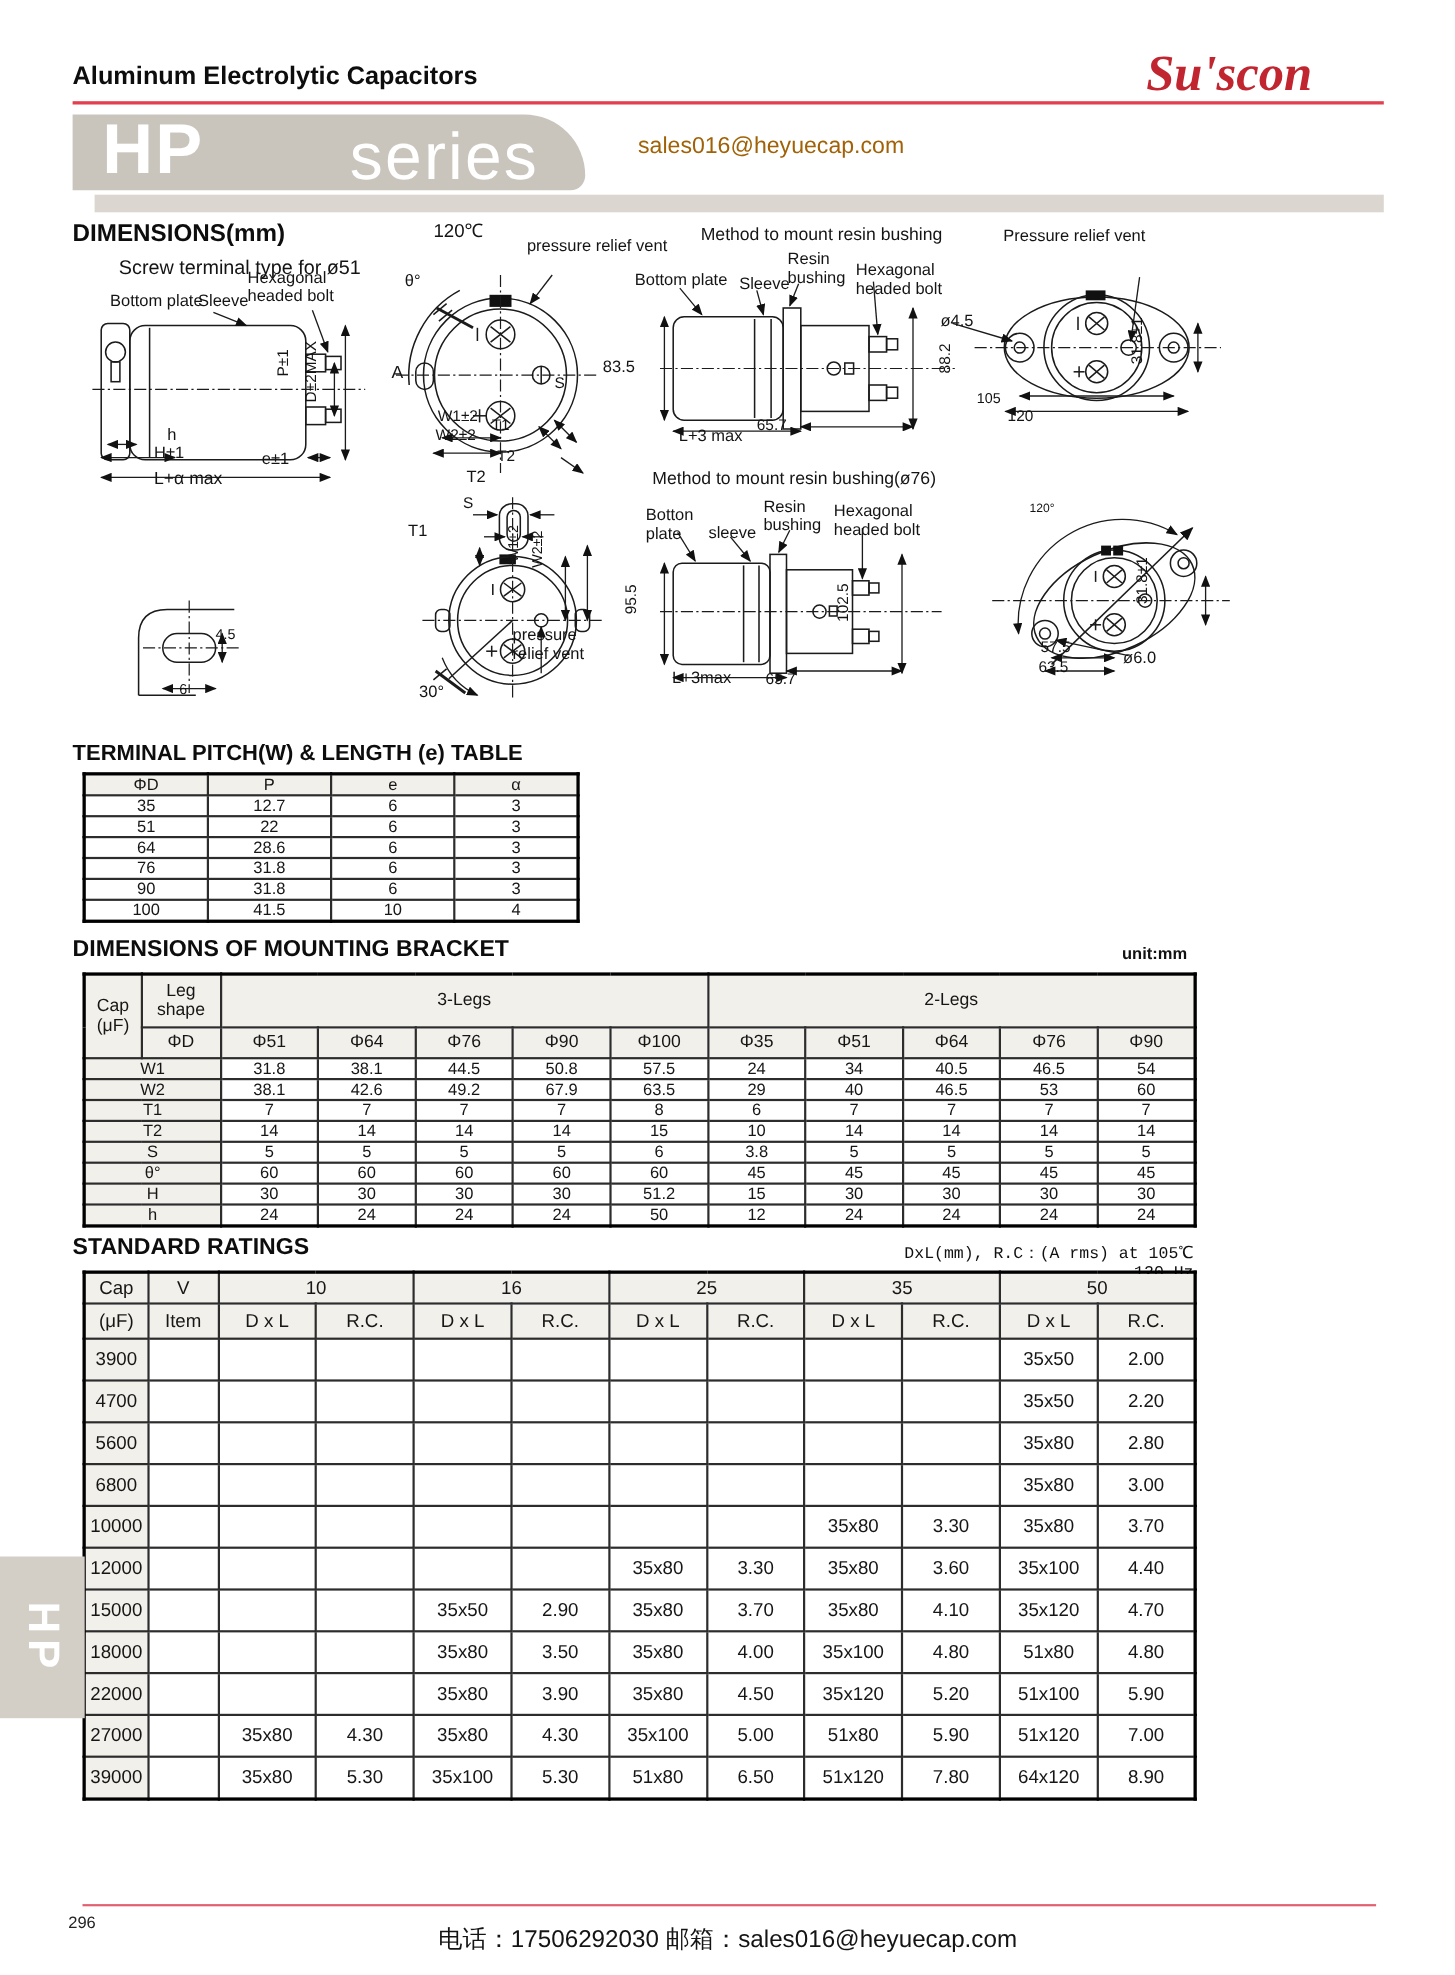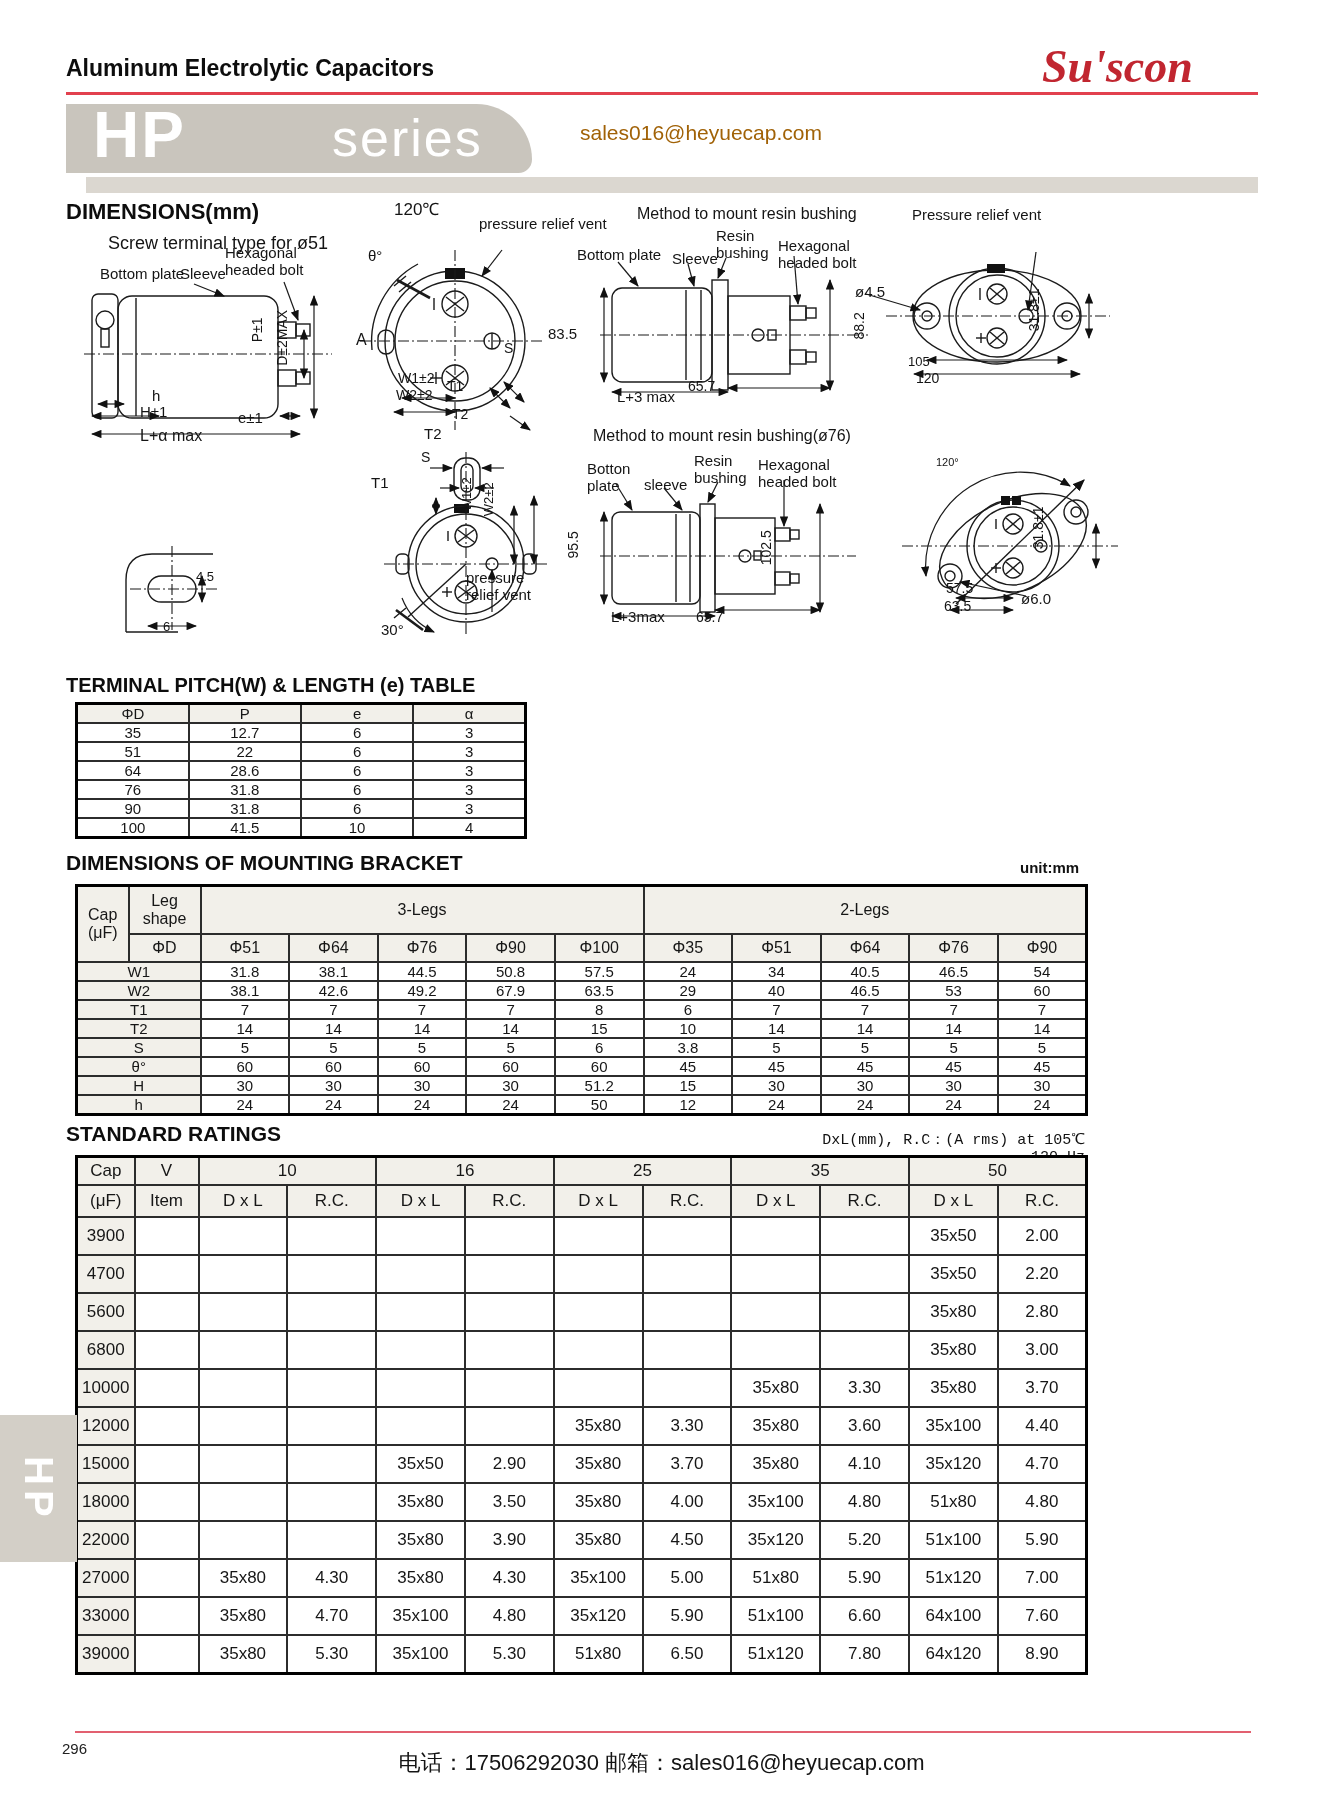--- a/index.html
+++ b/index.html
@@ -9,21 +9,21 @@
   .rot{transform:rotate(-90deg);transform-origin:center;white-space:nowrap;}
   
   .doc-title{position:absolute;left:66px;top:55px;font-size:23px;font-weight:bold;color:#0d0d0d;}
   .brand{position:absolute;left:1042px;top:40px;font-size:46px;font-weight:bold;font-style:italic;
          color:#c12630;font-family:"Liberation Serif",serif;}
   .redline{position:absolute;left:66px;top:92px;width:1192px;height:3px;background:#e2404e;}
   .banner{position:absolute;left:66px;top:104px;width:466px;height:69px;background:#c9c5bd;
           border-top-right-radius:58px;border-bottom-right-radius:14px;}
   .banner-strip{position:absolute;left:86px;top:177px;width:1172px;height:16px;background:#dbd7d0;}
   .hp-big{position:absolute;left:93px;top:98px;font-size:64px;font-weight:bold;color:#fff;letter-spacing:2px;}
-  .series-word{position:absolute;left:332px;top:108px;font-size:52px;color:#fff;letter-spacing:2px;}
+  .series-word{position:absolute;left:318px;top:108px;font-size:60px;color:#fff;letter-spacing:2px;}
   .banner-email{position:absolute;left:580px;top:121px;font-size:21px;color:#a16207;}
   .sec-title{position:absolute;font-size:22px;font-weight:bold;color:#0d0d0d;}
   
   .dtable{position:absolute;border-collapse:collapse;table-layout:fixed;border:3px solid #000;}
   .dtable td{border:2px solid #2c2c2c;text-align:center;vertical-align:middle;padding:0;
              font-size:15px;color:#161616;overflow:hidden;}
   .hd{background:#f2f0ea;}
   .pre{white-space:pre-line;}
   .t-term td{height:17px;}
   .t-brk tr.r1 td{height:46px;font-size:16px;}
@@ -301,21 +301,21 @@
   <div class="lbl" style="left:778px;top:238px;">Hexagonal
 headed bolt</div>
   <div class="lbl" style="left:548px;top:326px;">83.5</div>
   <div class="lbl rot" style="left:846px;top:318px;font-size:14px;">88.2</div>
   <div class="lbl" style="left:617px;top:389px;">L+3 max</div>
   <div class="lbl" style="left:688px;top:379px;font-size:14px;">65.7</div>
 
   <div class="lbl" style="left:912px;top:207px;">Pressure  relief vent</div>
   <div class="lbl" style="left:855px;top:284px;">ø4.5</div>
   <div class="lbl rot" style="left:1013px;top:302px;font-size:14px;">31.8±1</div>
-  <div class="lbl" style="left:908px;top:355px;font-size:13px;">105</div>
+  <div class="lbl" style="left:888px;top:355px;font-size:13px;">105</div>
   <div class="lbl" style="left:916px;top:371px;font-size:14px;">120</div>
 
   <div class="lbl" style="left:196px;top:570px;font-size:13px;">4.5</div>
   <div class="lbl" style="left:163px;top:620px;font-size:13px;">6</div>
 
   <div class="lbl" style="left:424px;top:426px;">T2</div>
   <div class="lbl" style="left:421px;top:450px;font-size:14px;">S</div>
   <div class="lbl" style="left:371px;top:475px;">T1</div>
   <div class="lbl rot" style="left:450px;top:487px;font-size:13px;">W1±2</div>
   <div class="lbl rot" style="left:472px;top:492px;font-size:13px;">W2±2</div>
@@ -699,34 +699,20 @@
       <td>35x80</td>
       <td>4.30</td>
       <td>35x100</td>
       <td>5.00</td>
       <td>51x80</td>
       <td>5.90</td>
       <td>51x120</td>
       <td>7.00</td>
     </tr>
     <tr class="rd">
-      <td class="hd">33000</td>
-          <td></td>
-      <td>35x80</td>
-      <td>4.70</td>
-      <td>35x100</td>
-      <td>4.80</td>
-      <td>35x120</td>
-      <td>5.90</td>
-      <td>51x100</td>
-      <td>6.60</td>
-      <td>64x100</td>
-      <td>7.60</td>
-    </tr>
-    <tr class="rd">
       <td class="hd">39000</td>
           <td></td>
       <td>35x80</td>
       <td>5.30</td>
       <td>35x100</td>
       <td>5.30</td>
       <td>51x80</td>
       <td>6.50</td>
       <td>51x120</td>
       <td>7.80</td>

